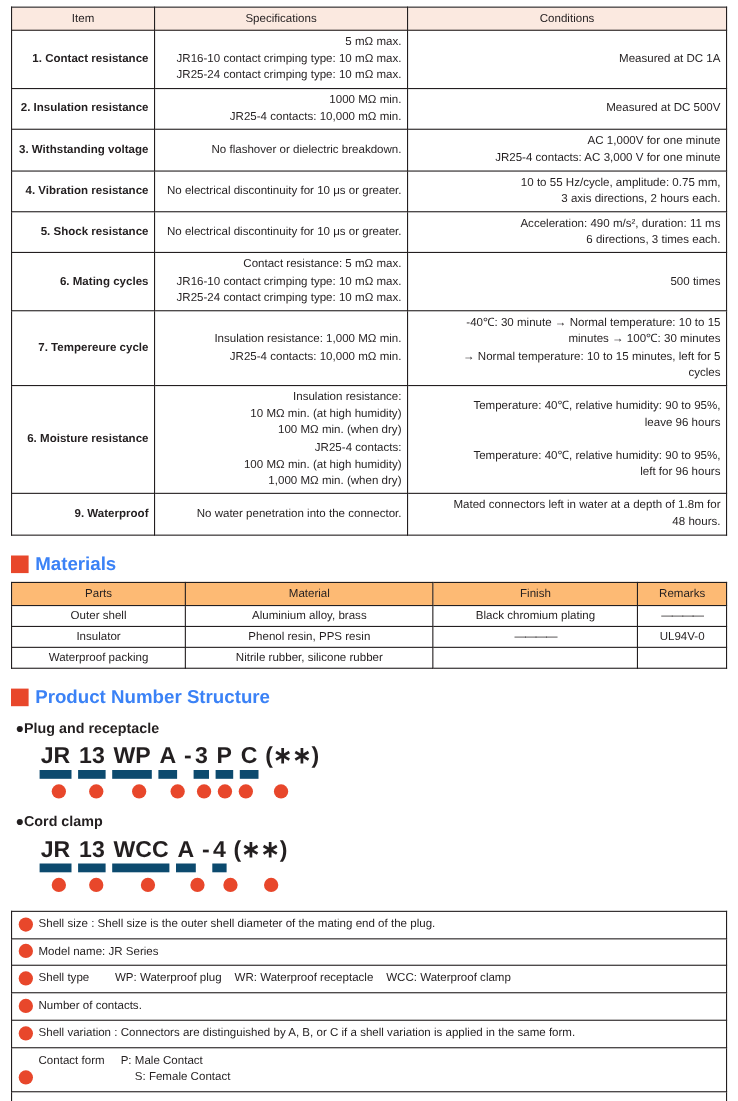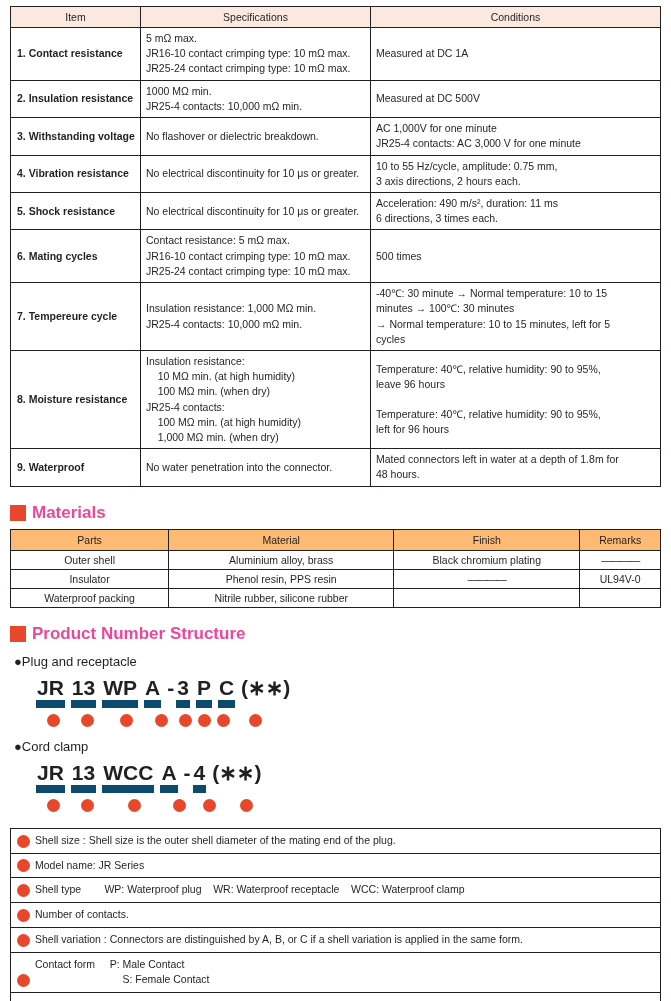--- a/index.html
+++ b/index.html
@@ -14,47 +14,47 @@
   .page { width: 671px; padding: 6px 10px 10px 10px; }
 
   table { border-collapse: collapse; width: 100%; }
   td, th { border: 1px solid #231f20; padding: 3px 5px; font-size: 10.5px; vertical-align: middle; font-weight: normal; }
 
   
   .spec-table th { background: #fbe9e0; text-align: center; font-size: 10.5px; padding: 4px 2px; }
   .spec-table td.item { width: 130px; padding-left: 6px; font-weight: bold; }
   .spec-table td.spec { width: 230px; }
   .spec-table td.cond { }
-  .multi { line-height: 1.45; }
+  .multi { line-height: 1.45; text-align: right; }
 
   
   .sec-head {
     display: flex;
     align-items: center;
     margin: 16px 0 6px 0;
   }
   .sec-head .bar {
     width: 16px; height: 16px; background: #e8472b; margin-right: 6px;
   }
   .sec-head .txt {
-    color: #ec4899;
+    color: #3b82f6;
     font-size: 17px;
     font-weight: bold;
     letter-spacing: 0px;
   }
 
   
   .mat-table th { background: #fdba74; text-align: center; font-size: 10.5px; padding: 4px 2px; }
   .mat-table td { text-align: center; height: 19px; }
   .dash { letter-spacing: -1px; }
 
   
   .sub-head {
     font-size: 13px;
-    font-weight: normal;
+    font-weight: bold;
     margin: 10px 0 2px 4px;
   }
 
   .pn-block { margin: 8px 0 2px 0; padding-left: 26px; }
   .pn-row {
     font-size: 21px;
     font-weight: bold;
     letter-spacing: 0px;
     white-space: nowrap;
     line-height: 1.05;
@@ -127,21 +127,21 @@
           <td class="item multi">6. Mating cycles</td>
           <td class="spec multi">Contact resistance: 5 mΩ max.<br>JR16-10 contact crimping type: 10 mΩ max.<br>JR25-24 contact crimping type: 10 mΩ max.</td>
           <td class="cond multi">500 times</td>
         </tr>
         <tr>
           <td class="item multi">7. Tempereure cycle</td>
           <td class="spec multi">Insulation resistance: 1,000 MΩ min.<br>JR25-4 contacts: 10,000 mΩ min.</td>
           <td class="cond multi">-40℃: 30 minute → Normal temperature: 10 to 15<br>minutes → 100℃: 30 minutes<br>→ Normal temperature: 10 to 15 minutes, left for 5<br>cycles</td>
         </tr>
         <tr>
-          <td class="item multi">8. Moisture resistance</td>
+          <td class="item multi">6. Moisture resistance</td>
           <td class="spec multi">Insulation resistance:<br>&nbsp;&nbsp;&nbsp;&nbsp;10 MΩ min. (at high humidity)<br>&nbsp;&nbsp;&nbsp;&nbsp;100 MΩ min. (when dry)<br>JR25-4 contacts:<br>&nbsp;&nbsp;&nbsp;&nbsp;100 MΩ min. (at high humidity)<br>&nbsp;&nbsp;&nbsp;&nbsp;1,000 MΩ min. (when dry)</td>
           <td class="cond multi">Temperature: 40℃, relative humidity: 90 to 95%,<br>leave 96 hours<br><br>Temperature: 40℃, relative humidity: 90 to 95%,<br>left for 96 hours</td>
         </tr>
         <tr>
           <td class="item multi">9. Waterproof</td>
           <td class="spec multi">No water penetration into the connector.</td>
           <td class="cond multi">Mated connectors left in water at a depth of 1.8m for<br>48 hours.</td>
         </tr>
       </tbody>
   </table>

